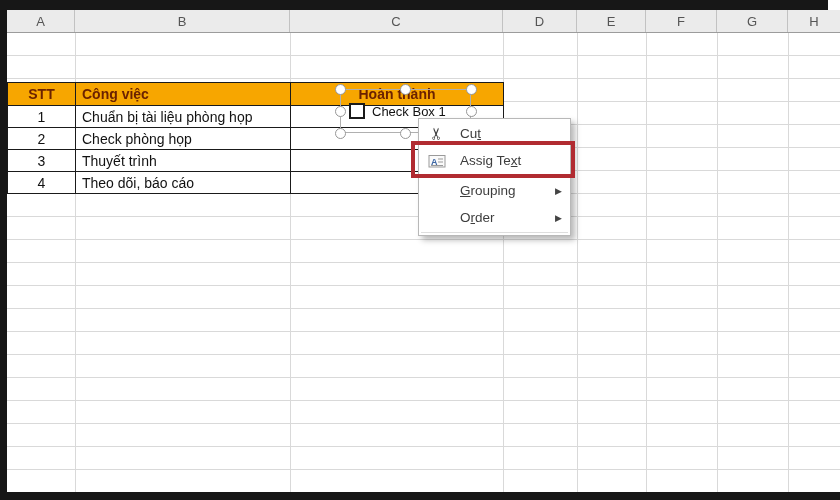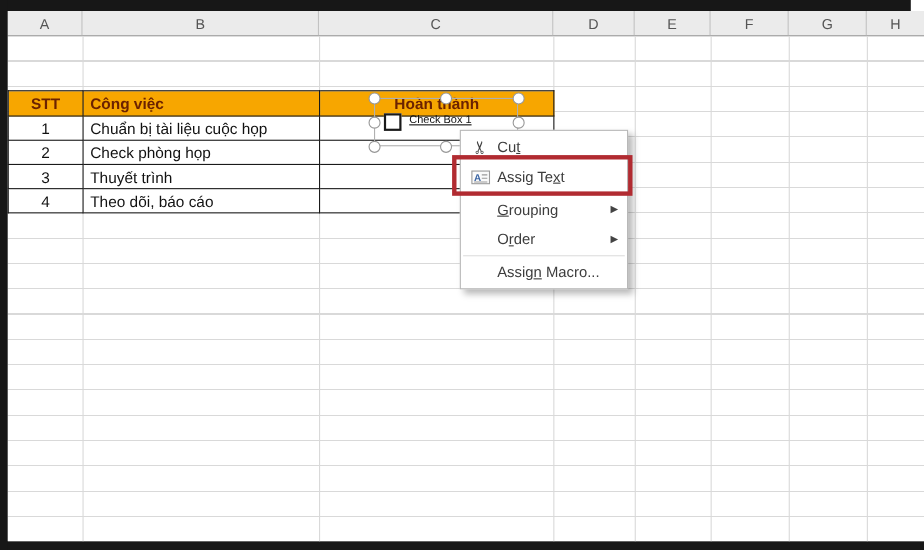--- a/index.html
+++ b/index.html
@@ -34,30 +34,30 @@
   .c-task { width:215px; text-align:left; padding-left:6px;margin-left:8px; }
   .c-done { width:213px; }
 
   
   #sel-rect { position:absolute; left:340px; top:89px; width:131px; height:44px;
               border:1px solid #b0b0b0; }
   .handle { position:absolute; width:11px; height:11px; border-radius:50%;
             background:#fff; border:1.5px solid #979797; }
   #checkbox-square { position:absolute; left:349px; top:103px; width:16px; height:16px;
                      background:#fff; border:2px solid #1a1a1a; }
-  #checkbox-label { position:absolute; left:372px; top:104px; font-size:10px; color:#111;text-decoration:underline; }
+  #checkbox-label { position:absolute; left:372px; top:104px; font-size:13px; color:#111; }
 
   
   #context-menu { position:absolute; left:418px; top:118px; width:153px; background:#fff;
                   border:1px solid #b8b8b8; box-shadow:4px 4px 6px rgba(0,0,0,.28);
                   padding:1px 0; z-index:5; }
   .menu-item { height:27px; display:flex; align-items:center; cursor:default; }
   .mi-icon { width:26px; margin-left:5px; display:flex; align-items:center;
              justify-content:center; flex:none; }
-  .mi-label { margin-left:2px; font-size:13.5px; color:var(--menu_text); white-space:nowrap; }
+  .mi-label { margin-left:10px; font-size:13.5px; color:var(--menu_text); white-space:nowrap; }
   .mi-label .u { text-decoration:underline; }
   .mi-arrow { margin-left:auto; margin-right:8px; font-size:9px; color:#444; }
   .menu-sep { border-top:1px solid #dedede; margin:1px 2px; }
   .scissors { font-size:16px; color:#3f3f3f; display:inline-block; transform:rotate(-90deg); }
 
   
   #copy-highlight { position:absolute; left:411px; top:141px; width:164px; height:37px;
                     border:4px solid var(--highlight); z-index:9; }
 </style>
 </head>
@@ -90,21 +90,21 @@
 
   <table id="task-table">
     <tbody>
         <tr>
       <th class="c-stt">STT</th>
       <th class="c-task">Công việc</th>
       <th class="c-done">Hoàn thành</th>
     </tr>
     <tr>
       <td class="c-stt">1</td>
-      <td class="c-task">Chuẩn bị tài liệu cuộc họp</td>
+      <td class="c-task">Chuẩn bị tài liệu phòng họp</td>
       <td class="c-done"></td>
     </tr>
     <tr>
       <td class="c-stt">2</td>
       <td class="c-task">Check phòng họp</td>
       <td class="c-done"></td>
     </tr>
     <tr>
       <td class="c-stt">3</td>
       <td class="c-task">Thuyết trình</td>
@@ -163,23 +163,19 @@
     </div>
 
     <div class="menu-item">
       <span class="mi-icon"></span>
       <span class="mi-label"><span>O</span><span class="u">r</span><span>der</span></span>
       <span class="mi-arrow">▶</span>
     </div>
 
     <div class="menu-sep"></div>
 
-    <div class="menu-item">
-      <span class="mi-icon"></span>
-      <span class="mi-label"><span>Assig</span><span class="u">n</span><span> Macro...</span></span>
-    </div>
 
   </div>
 
   <div id="copy-highlight"></div>
 
   <div class="edge" id="edge-left"></div>
 </div>
 
 </body></html>

